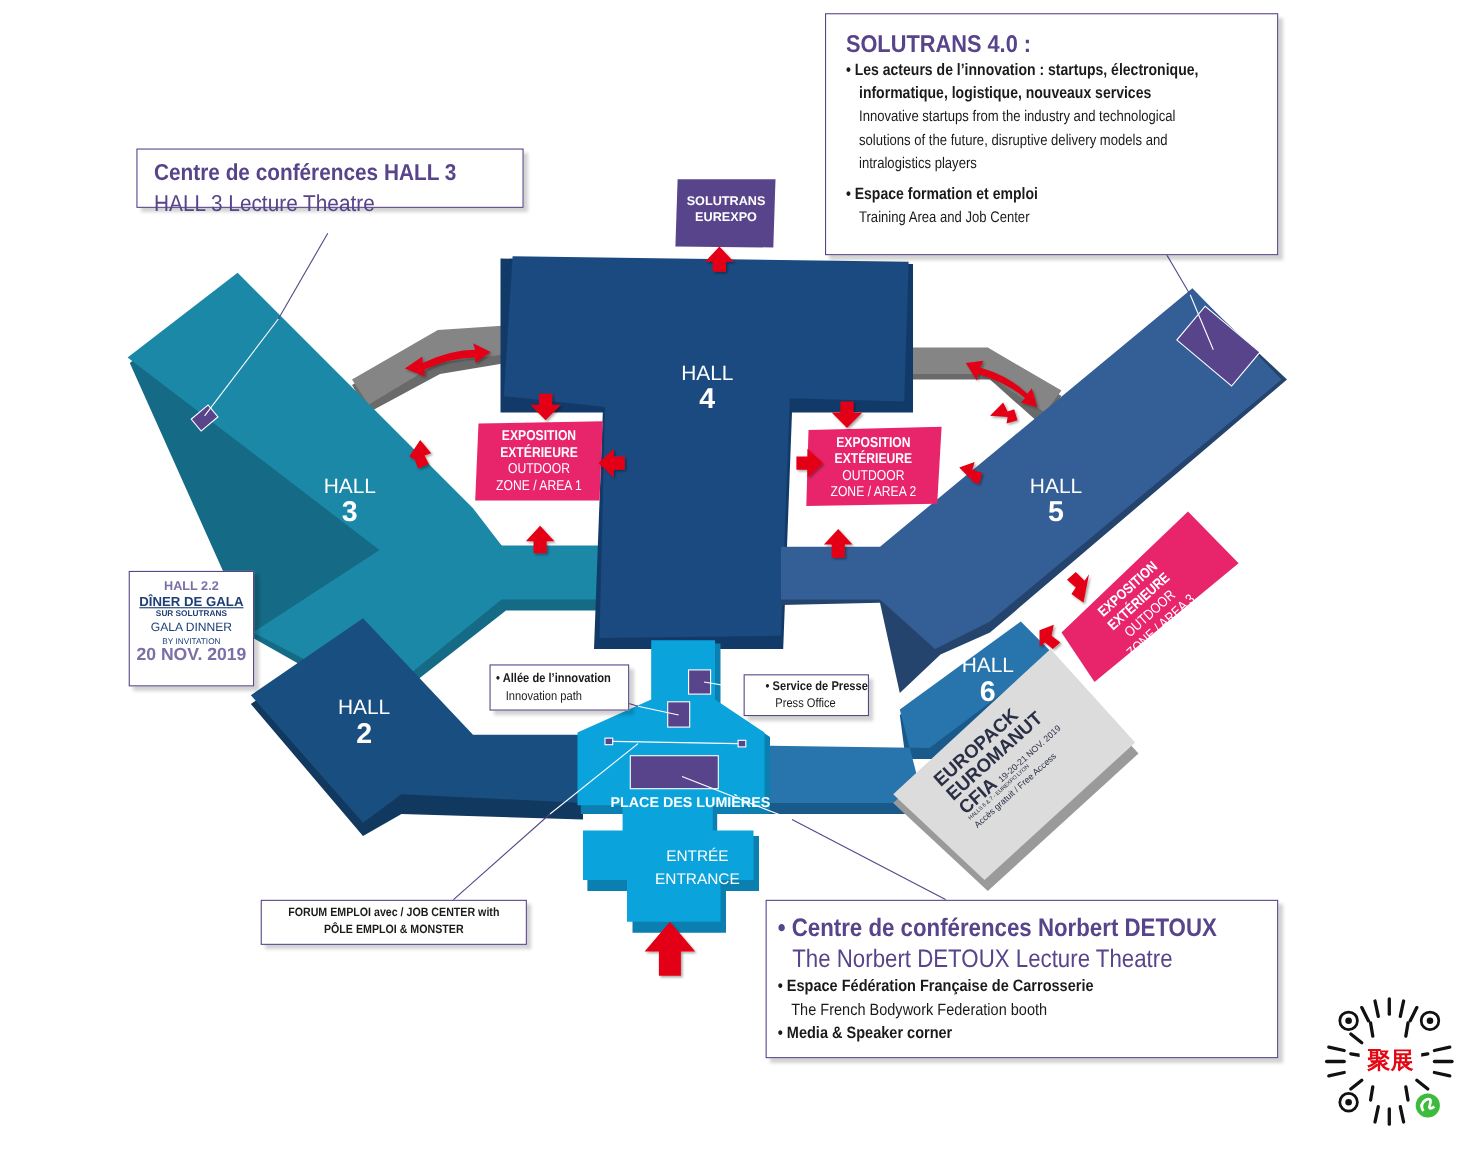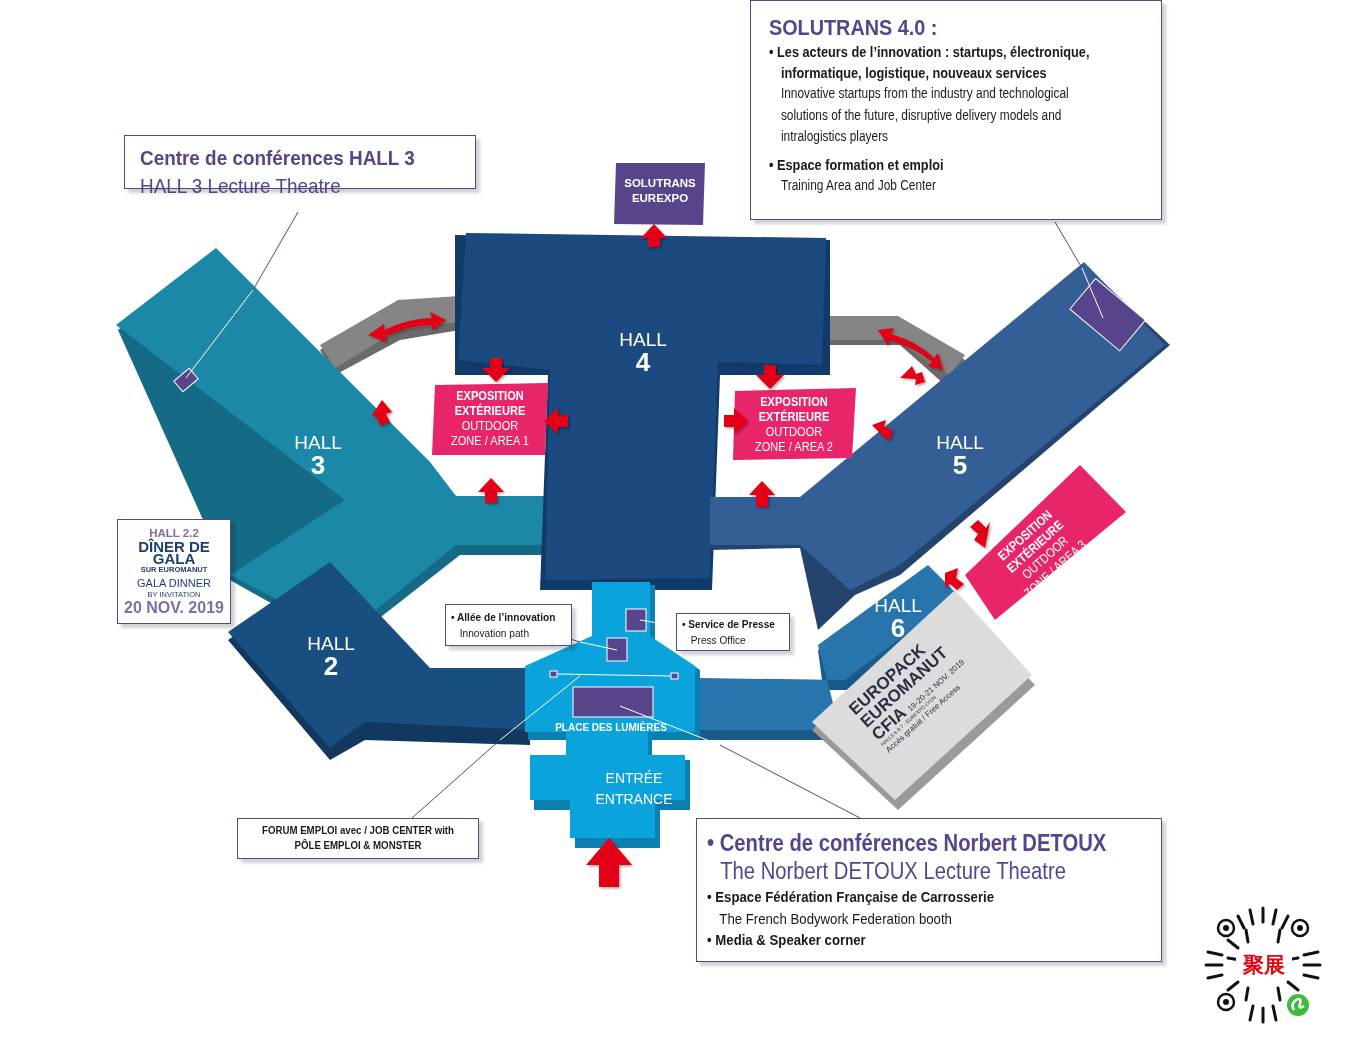--- a/index.html
+++ b/index.html
@@ -156,66 +156,66 @@
   <div class="b">EXTÉRIEURE</div>
   <div>OUTDOOR</div>
   <div>ZONE / AREA 2</div>
 </div>
 <div class="pink" style="left:960px;top:522px;width:160px;transform:rotate(-42deg) scaleX(0.85);">
   <div class="b">EXPOSITION EXTÉRIEURE</div>
   <div>OUTDOOR</div>
   <div>ZONE / AREA 3</div>
 </div>
 
-<div class="txt b" style="left:555px;top:722px;width:112px;text-align:center;color:#fff;font-size:10px;">PLACE DES LUMIÈRES</div>
+<div class="txt b" style="left:555px;top:722px;width:112px;text-align:center;color:#fff;font-size:13px;">PLACE DES LUMIÈRES</div>
 
 <div class="txt" style="left:585px;top:768px;width:98px;text-align:center;color:#fff;font-size:14px;line-height:21px;">
   <div>ENTRÉE</div>
   <div>ENTRANCE</div>
 </div>
 
 <div class="txt" style="left:850px;top:650px;width:140px;transform:rotate(-42deg);color:#2a2f45;line-height:1;">
   <div class="b" style="font-size:17px;">EUROPACK</div>
   <div class="b" style="font-size:17px;">EUROMANUT</div>
   <div style="font-size:17px;" class="b"><span>CFIA</span> <span style="font-size:8px;font-weight:normal;">19-20-21 NOV. 2019</span></div>
   <div style="font-size:5px;">HALLS 6 &amp; 7 - EUREXPO LYON</div>
   <div style="font-size:8px;margin-top:2px;">Accès gratuit / Free Access</div>
 </div>
 
-<div class="box" style="left:750px;top:0px;width:412px;height:220px;padding:14px 0 0 18px;">
+<div class="box" style="left:750px;top:12px;width:412px;height:220px;padding:14px 0 0 18px;">
   <div class="b purple" style="font-size:22px;line-height:26px;transform:scaleX(0.9);transform-origin:left;">SOLUTRANS 4.0 :</div>
   <div class="dark b" style="font-size:15px;line-height:21px;transform:scaleX(0.85);transform-origin:left;white-space:nowrap;">• Les acteurs de l’innovation : startups, électronique,</div>
   <div class="dark b" style="font-size:15px;line-height:21px;padding-left:14px;transform:scaleX(0.85);transform-origin:left;white-space:nowrap;">informatique, logistique, nouveaux services</div>
   <div class="dark" style="font-size:14px;line-height:21.5px;padding-left:14px;transform:scaleX(0.85);transform-origin:left;white-space:nowrap;">Innovative startups from the industry and technological</div>
   <div class="dark" style="font-size:14px;line-height:21.5px;padding-left:14px;transform:scaleX(0.85);transform-origin:left;white-space:nowrap;">solutions of the future, disruptive delivery models and</div>
   <div class="dark" style="font-size:14px;line-height:21.5px;padding-left:14px;transform:scaleX(0.85);transform-origin:left;white-space:nowrap;">intralogistics players</div>
   <div class="dark b" style="font-size:15px;line-height:21px;margin-top:6px;transform:scaleX(0.85);transform-origin:left;white-space:nowrap;">• Espace formation et emploi</div>
   <div class="dark" style="font-size:14px;line-height:21px;padding-left:14px;transform:scaleX(0.85);transform-origin:left;white-space:nowrap;">Training Area and Job Center</div>
 </div>
 
 <div class="box" style="left:124px;top:135px;width:352px;height:54px;padding:8px 0 0 15px;">
   <div class="b purple" style="font-size:21px;line-height:28px;transform:scaleX(0.9);transform-origin:left;white-space:nowrap;">Centre de conférences HALL 3</div>
   <div class="purple" style="font-size:21px;line-height:28px;transform:scaleX(0.9);transform-origin:left;white-space:nowrap;">HALL 3 Lecture Theatre</div>
 </div>
 
 <div class="box" style="left:117px;top:519px;width:114px;height:105px;padding-top:6px;text-align:center;">
   <div class="b" style="color:#7c6ea6;font-size:11.5px;line-height:15px;">HALL 2.2</div>
-  <div class="b" style="color:#1e3f75;font-size:15px;line-height:12px;">DÎNER DE GALA</div>
-  <div class="b" style="color:#1e3f75;font-size:7.5px;line-height:10px;">SUR EUROMANUT</div>
+  <div class="b" style="color:#1e3f75;font-size:12px;line-height:12px;text-decoration:underline;">DÎNER DE GALA</div>
+  <div class="b" style="color:#1e3f75;font-size:7.5px;line-height:10px;">SUR SOLUTRANS</div>
   <div style="color:#1e3f75;font-size:11px;line-height:13px;margin-top:2px;">GALA DINNER</div>
   <div style="color:#1e3f75;font-size:7.5px;line-height:9px;">BY INVITATION</div>
   <div class="b" style="color:#7c6ea6;font-size:16px;line-height:18px;">20 NOV. 2019</div>
 </div>
 
 <div class="box" style="left:425px;top:604px;width:127px;height:42px;padding:4px 0 0 5px;margin-left:20px;">
   <div class="b dark" style="font-size:11.5px;line-height:16px;transform:scaleX(0.88);transform-origin:left;white-space:nowrap;">• Allée de l’innovation</div>
   <div class="dark" style="font-size:11.5px;line-height:16px;padding-left:10px;transform:scaleX(0.88);transform-origin:left;white-space:nowrap;">Innovation path</div>
 </div>
 
-<div class="box" style="left:676px;top:613px;width:114px;height:38px;padding:2px 0 0 5px;">
+<div class="box" style="left:676px;top:613px;width:114px;height:38px;padding:2px 0 0 19px;">
   <div class="b dark" style="font-size:11.5px;line-height:16px;transform:scaleX(0.88);transform-origin:left;white-space:nowrap;">• Service de Presse</div>
   <div class="dark" style="font-size:11.5px;line-height:16px;padding-left:10px;transform:scaleX(0.88);transform-origin:left;white-space:nowrap;">Press Office</div>
 </div>
 
 <div class="box" style="left:237px;top:818px;width:242px;height:41px;padding-top:4px;text-align:center;">
   <div class="b dark" style="font-size:11px;line-height:15px;transform:scaleX(0.88);white-space:nowrap;">FORUM EMPLOI avec / JOB CENTER with</div>
   <div class="b dark" style="font-size:11px;line-height:15px;transform:scaleX(0.88);white-space:nowrap;">PÔLE EMPLOI &amp; MONSTER</div>
 </div>
 
 <div class="box" style="left:696px;top:818px;width:466px;height:144px;padding:10px 0 16px 10px;">

